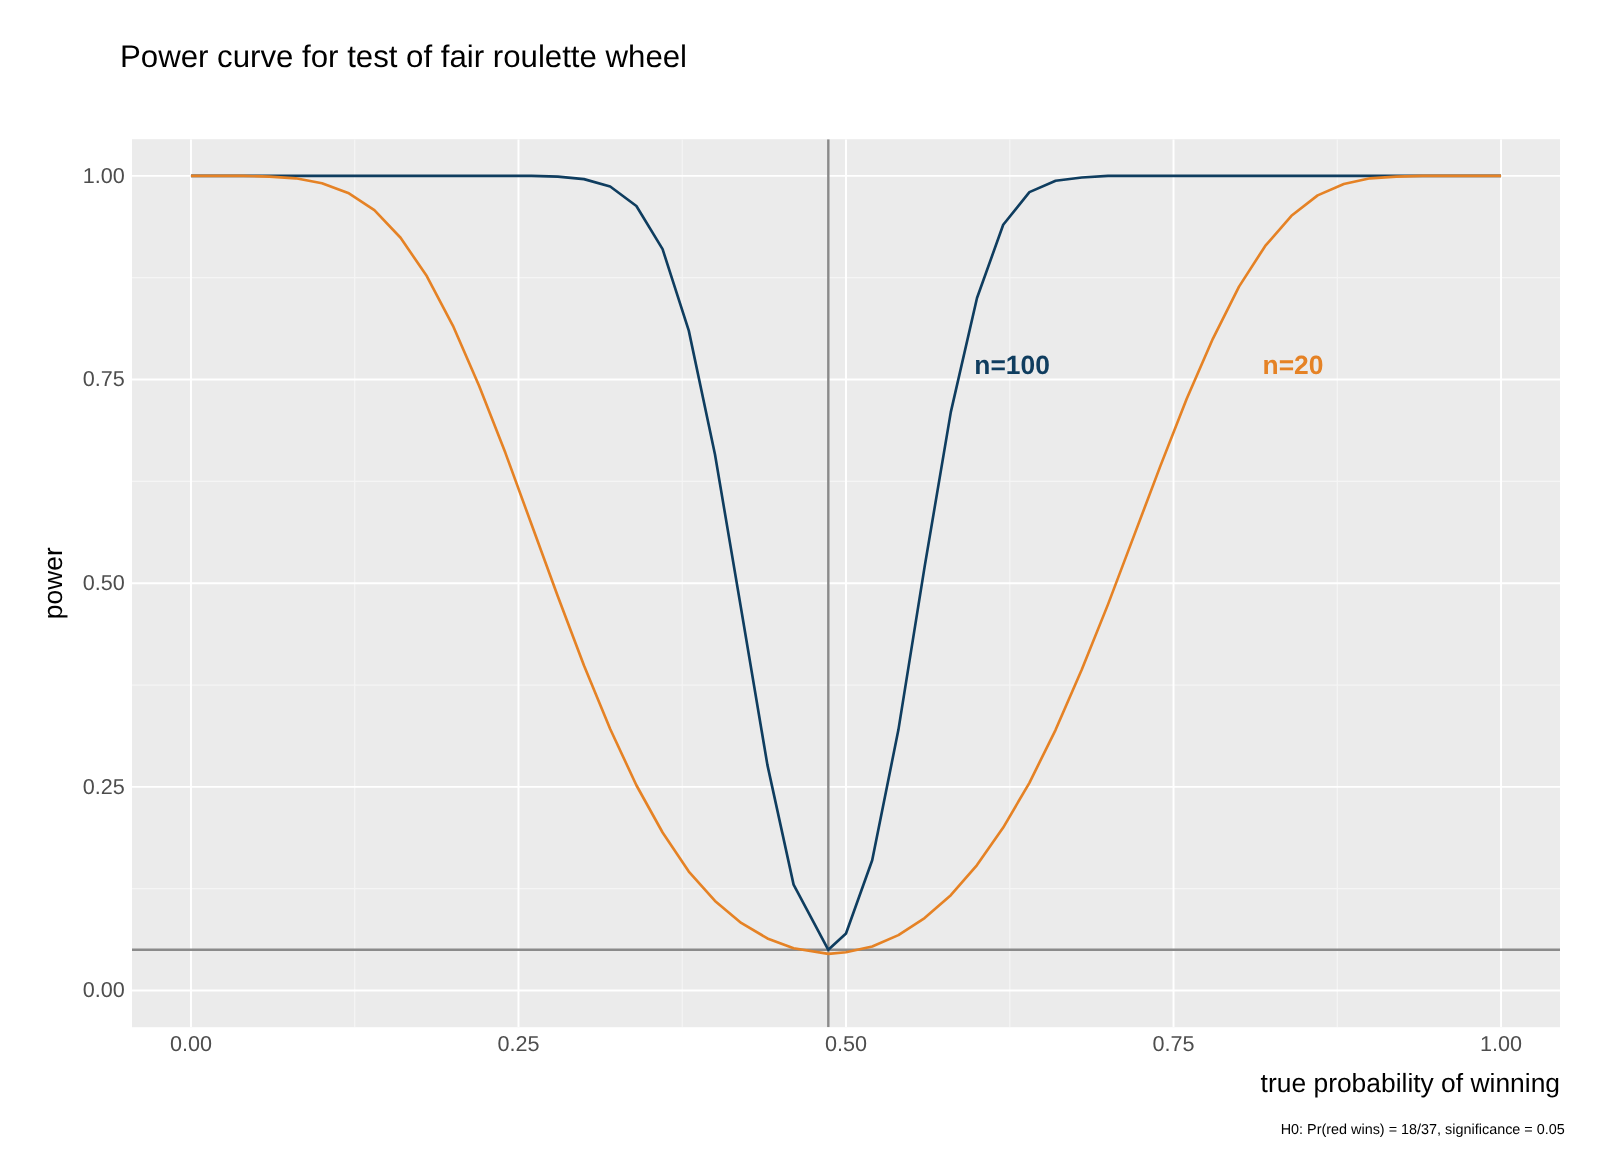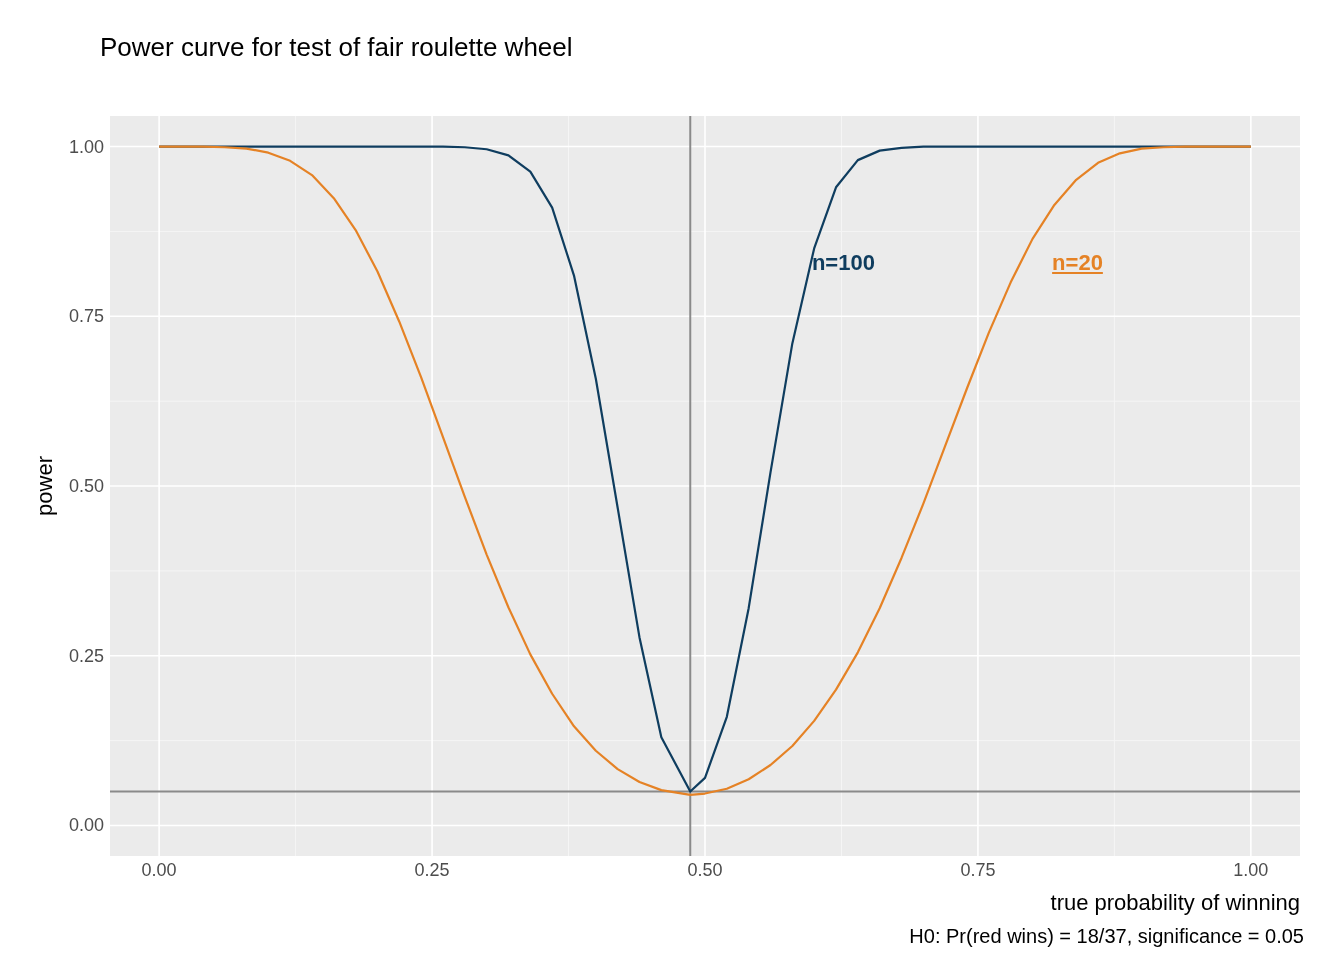--- a/index.html
+++ b/index.html
@@ -61,21 +61,21 @@
   .axis-label-y > span {
     transform: rotate(-90deg);
     font-size: 22px;
     color: #000;
     white-space: nowrap;
   }
   .caption {
     position: absolute;
     right: 40px;
     bottom: 12px;
-    font-size: 20px;
+    font-size: 12px;
     color: #000;
   }
   .tick-x {
     position: absolute;
     top: 860px;
     font-size: 18px;
     color: #4d4d4d;
     transform: translateX(-50%);
   }
   .tick-y {
@@ -84,20 +84,21 @@
     font-size: 18px;
     color: #4d4d4d;
     transform: translateY(-50%);
     width: 42px;
     text-align: right;
   }
   .series-label {
     position: absolute;
     font-size: 22px;
     font-weight: 600;
+    margin-top: 42px;
   }
 </style>
 </head>
 <body>
 
 <div class="chart-wrap">
 
   <div class="title">Power curve for test of fair roulette wheel</div>
 
   <div class="axis-label-y">
@@ -139,14 +140,14 @@
     <div class="tick-x" style="left: 432.064px;">0.25</div>
     <div class="tick-x" style="left: 705px;">0.50</div>
     <div class="tick-x" style="left: 977.936px;">0.75</div>
     <div class="tick-x" style="left: 1250.87px;">1.00</div>
     <div class="tick-y" style="top: 825.45px;">0.00</div>
     <div class="tick-y" style="top: 655.725px;">0.25</div>
     <div class="tick-y" style="top: 486px;">0.50</div>
     <div class="tick-y" style="top: 316.275px;">0.75</div>
     <div class="tick-y" style="top: 146.55px;">1.00</div>
     <div class="series-label" style="color: rgb(15, 61, 95); left: 811.927px; top: 249.963px;">n=100</div>
-    <div class="series-label" style="color: rgb(229, 130, 37); left: 1052.11px; top: 249.963px; text-decoration: underline;">n=20</div>
+    <div class="series-label" style="color: rgb(229, 130, 37); left: 1052.11px; top: 249.963px;">n=20</div>
   </div>
 
 </body></html>

